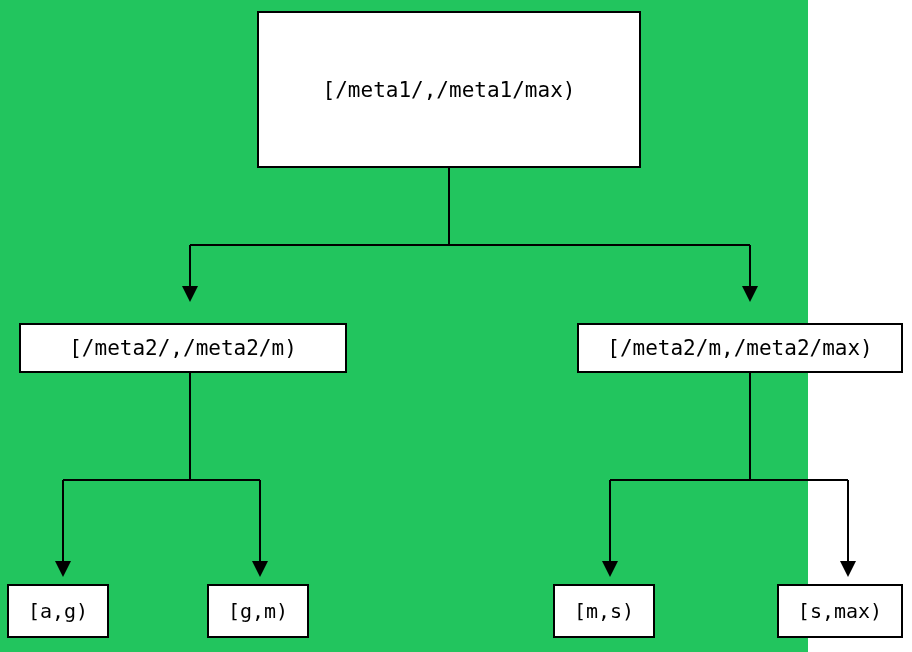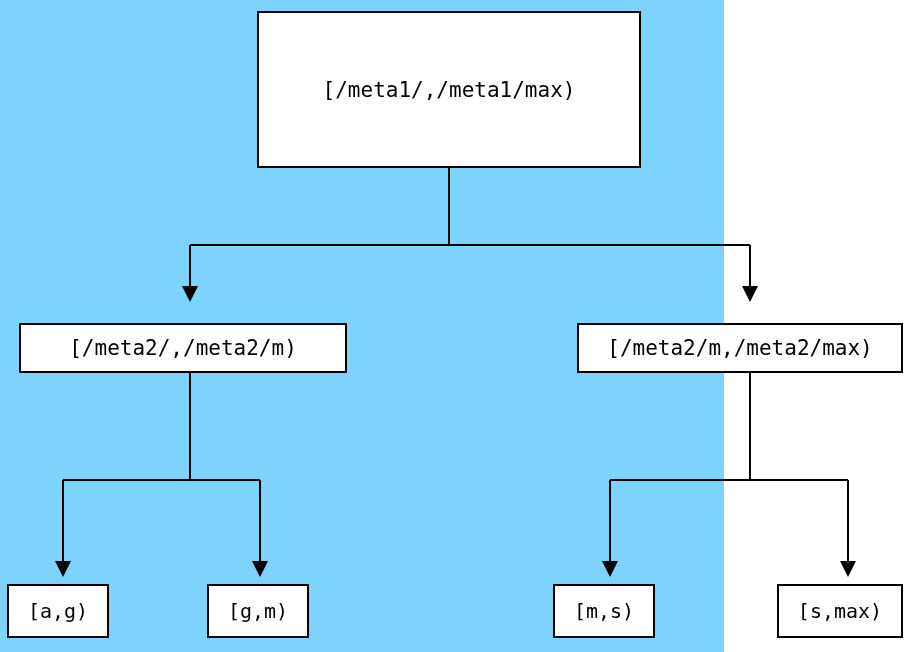--- a/index.html
+++ b/index.html
@@ -9,23 +9,23 @@
     background: #ffffff;
   }
   body {
     width: 912px;
     height: 652px;
     font-family: "DejaVu Sans Mono", "Liberation Mono", monospace;
     overflow: hidden;
   }
   #diagram-root {
     position: relative;
-    width: 724px;
+    width: 808px;
     height: 652px;
-    background: #7dd3fc;
+    background: #22c55e;
   }
   #tree-svg {
     position: absolute;
     left: 0;
     top: 0;
     width: 912px;
     height: 652px;
     display: block;
   }
   .node-box {

